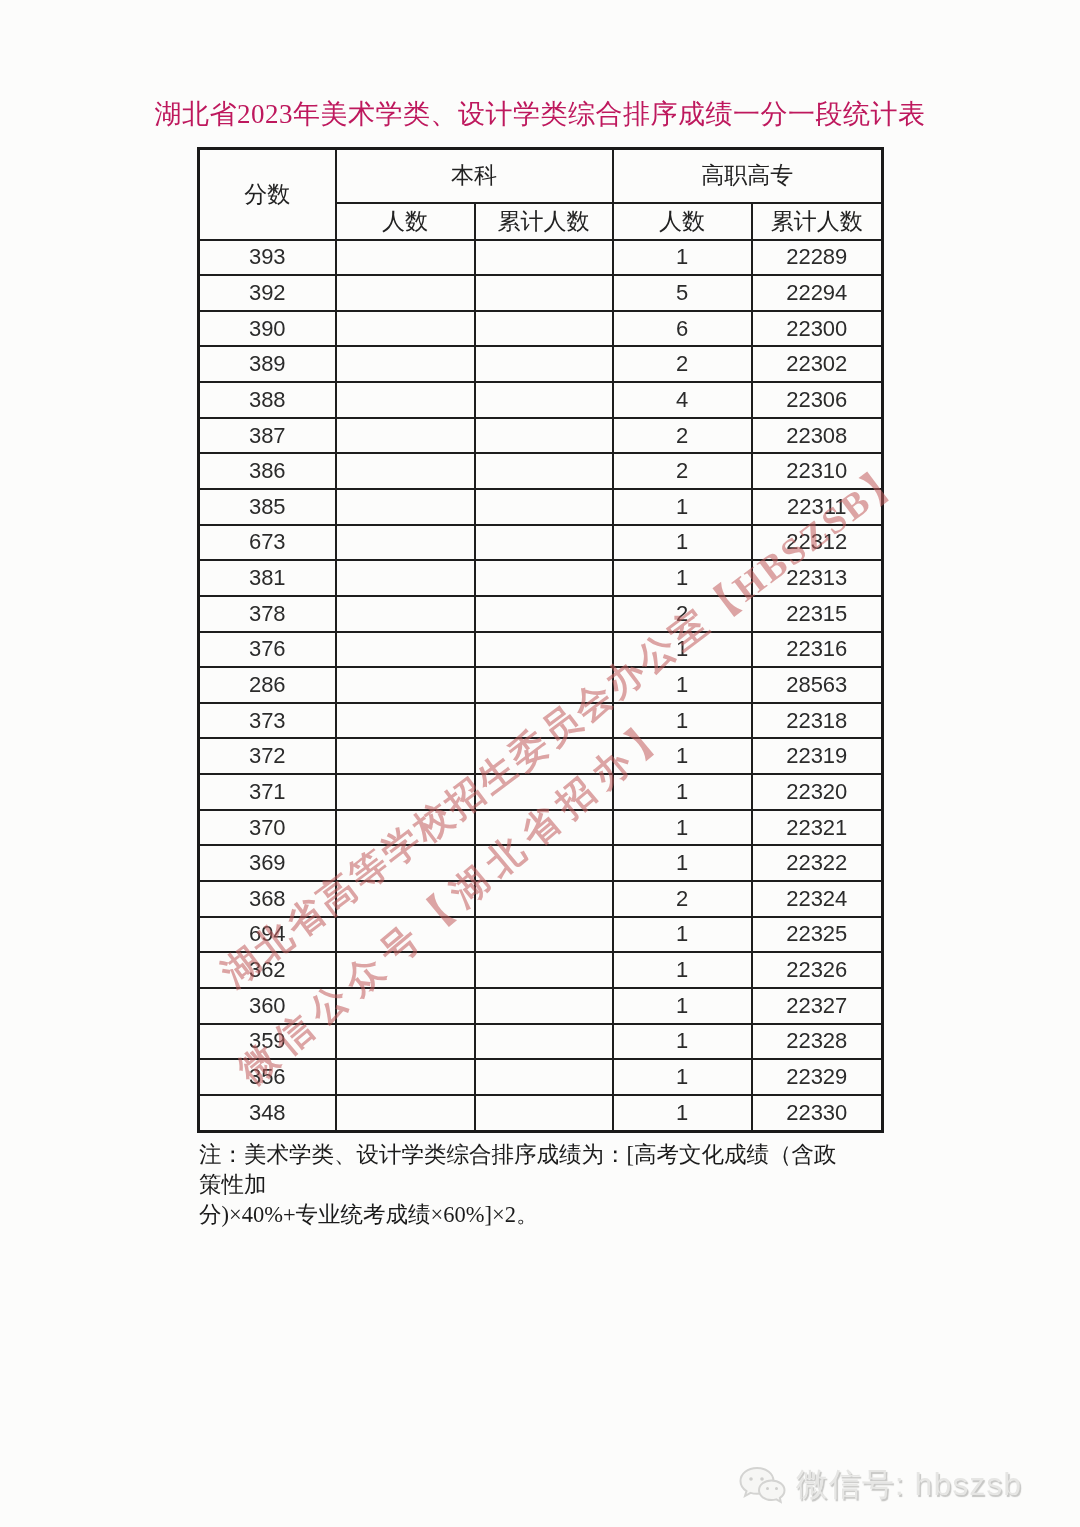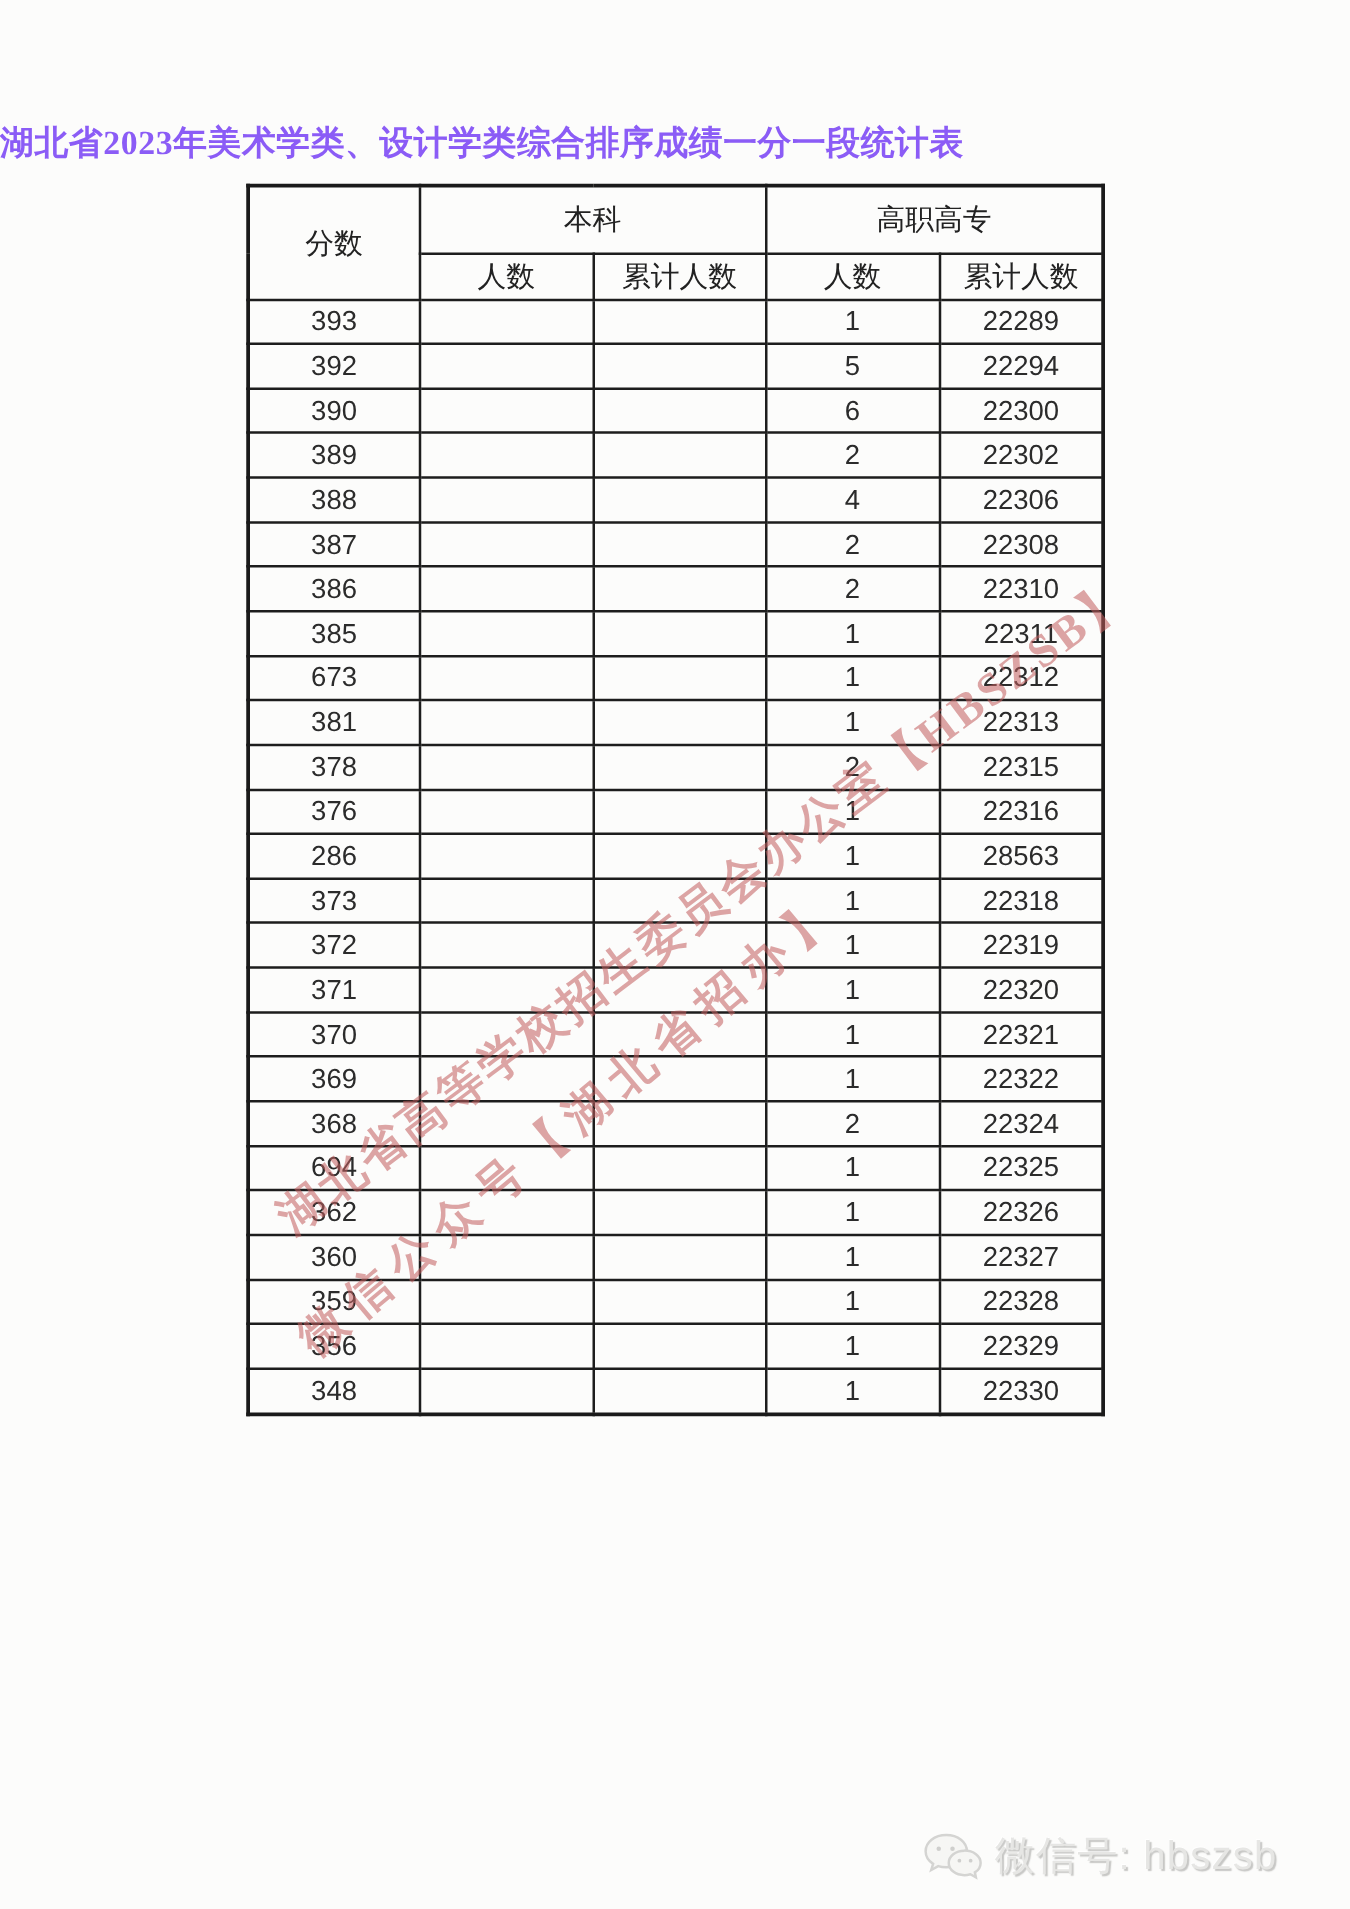--- a/index.html
+++ b/index.html
@@ -8,22 +8,22 @@
     background: #fcfcfb;
     font-family: "Liberation Serif", serif;
     position: relative;
     overflow: hidden;
   }
   .page { position: absolute; inset: 0; }
 
   .title {
     position: absolute;
     top: 96px; left: 0; width: 1080px;
-    text-align: left;
-    font-size: 27px; font-weight: bold; color: #8b5cf6;
+    text-align: center;
+    font-size: 27px; font-weight: normal; color: #be185d;
     letter-spacing: 0.5px;
     margin: 0;
   }
 
   table.score-table {
     position: absolute;
     left: 197px; top: 147px;
     width: 684px; height: 986px;
     border-collapse: collapse;
     table-layout: fixed;
@@ -308,20 +308,24 @@
         <tr>
           <td>348</td>
           <td></td>
           <td></td>
           <td>1</td>
           <td>22330</td>
         </tr>
       </tbody>
   </table>
 
+  <div class="note">
+    <div>注：美术学类、设计学类综合排序成绩为：[高考文化成绩（含政策性加</div>
+    <div>分)×40%+专业统考成绩×60%]×2。</div>
+  </div>
 
   <div class="wm wm1" style="color: rgb(194, 94, 94);">湖北省高等学校招生委员会办公室【HBSZSB】</div>
   <div class="wm wm2" style="color: rgb(194, 94, 94);">微信公众号【湖北省招办】</div>
 
   <div class="footer">
     <span>
       <svg class="wechat-svg" width="48" height="40" viewBox="0 0 48 40">
         <g fill="#f6f6f4" stroke="#d4d4d2" stroke-width="2">
           <path d="M19 3 C9.6 3 2.5 8.8 2.5 16 c0 4.1 2.3 7.7 6 10.1 L7 31 l5.6 -3.1 c1.9 0.6 4.1 0.9 6.4 0.9 9.4 0 16.5 -5.8 16.5 -12.9 S28.4 3 19 3 Z"></path>
           <path d="M33.5 15.5 c-7 0 -12.5 4.3 -12.5 9.8 0 5.4 5.5 9.8 12.5 9.8 1.7 0 3.3 -0.3 4.8 -0.7 l4.4 2.4 -0.8 -3.9 c2.8 -1.8 4.6 -4.5 4.6 -7.6 0 -5.5 -5.6 -9.8 -13 -9.8 Z"></path>

